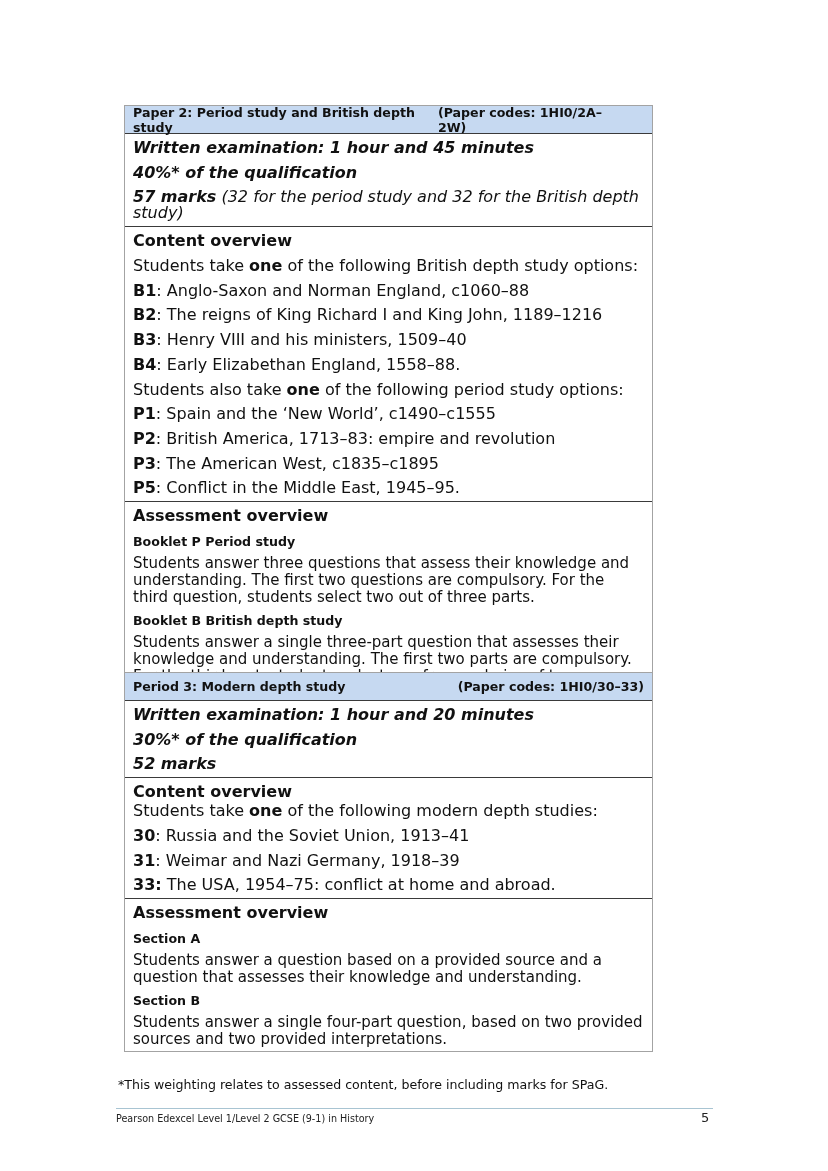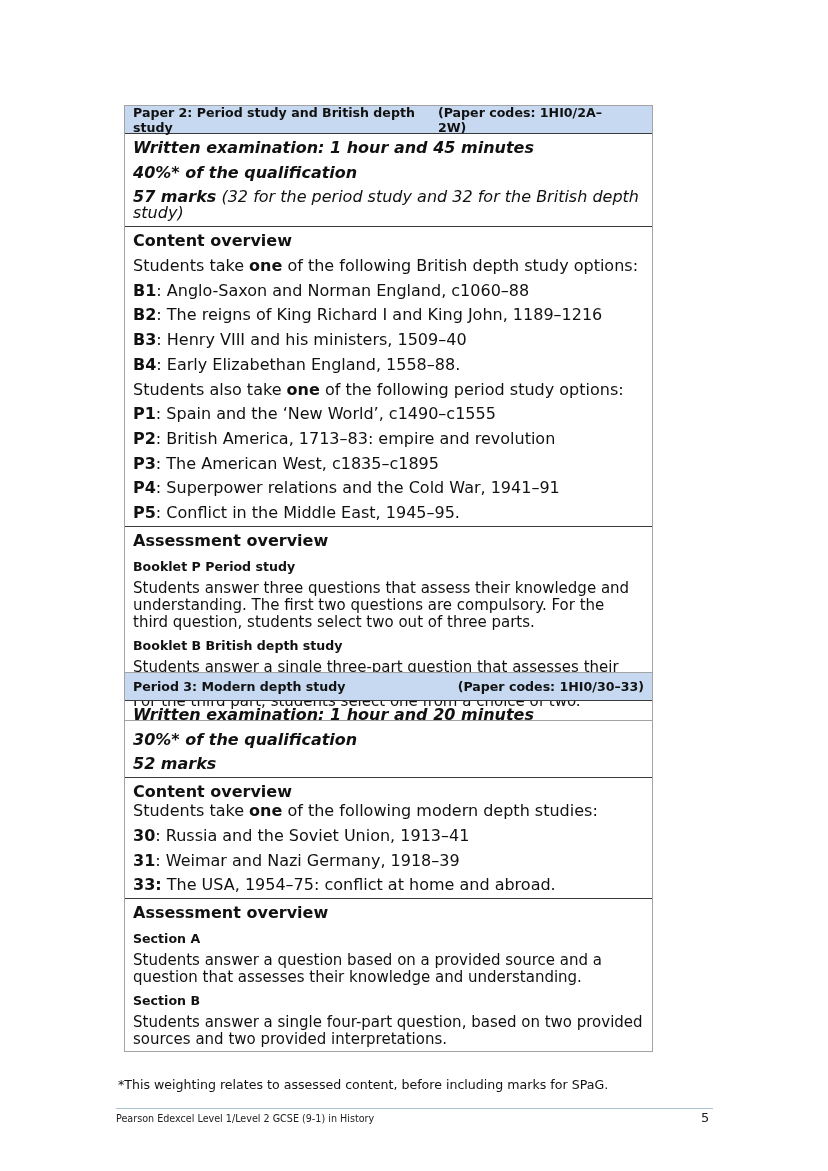--- a/index.html
+++ b/index.html
@@ -59,21 +59,20 @@
     <div class="line"><span class="b">B1</span><span>: </span><span>Anglo-Saxon and Norman England, c1060–88</span></div>
     <div class="line"><span class="b">B2</span><span>: </span><span>The reigns of King Richard I and King John, 1189–1216</span></div>
     <div class="line"><span class="b">B3</span><span>: </span><span>Henry VIII and his ministers, 1509–40</span></div>
     <div class="line"><span class="b">B4</span><span>: </span><span>Early Elizabethan England, 1558–88.</span></div>
     <div class="line">
       <span>Students also take </span><span class="b">one</span><span> of the following period study options:</span>
     </div>
     <div class="line"><span class="b">P1</span><span>: </span><span>Spain and the ‘New World’, c1490–c1555</span></div>
     <div class="line"><span class="b">P2</span><span>: </span><span>British America, 1713–83: empire and revolution</span></div>
     <div class="line"><span class="b">P3</span><span>: </span><span>The American West, c1835–c1895</span></div>
-    <div class="line"><span class="b">P4</span><span>: </span><span>Superpower relations and the Cold War, 1941–91</span></div>
     <div class="line last"><span class="b">P5</span><span>: </span><span>Conflict in the Middle East, 1945–95.</span></div>
   </div>
   <div class="sec" style="padding-bottom:2px">
     <div class="line b" style="margin-bottom:10px">Assessment overview</div>
     <div class="subhead">Booklet P Period study</div>
     <div class="para">Students answer three questions that assess their knowledge and understanding. The first two questions are compulsory. For the third question, students select two out of three parts.</div>
     <div class="subhead">Booklet B British depth study</div>
     <div class="para" style="margin-bottom:8px">Students answer a single three-part question that assesses their knowledge and understanding. The first two parts are compulsory. For the third part, students select one from a choice of two.</div>
   </div>
 </div>

